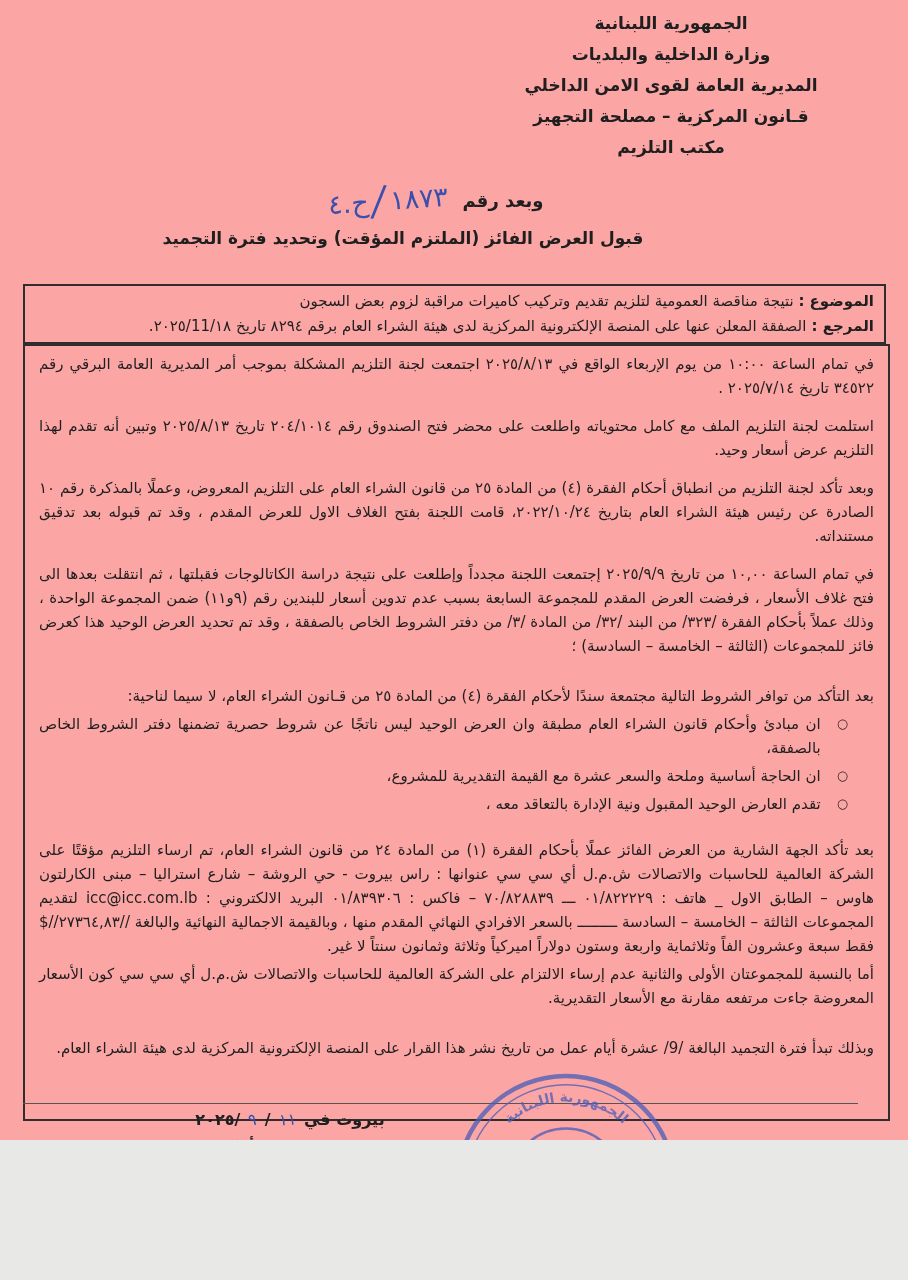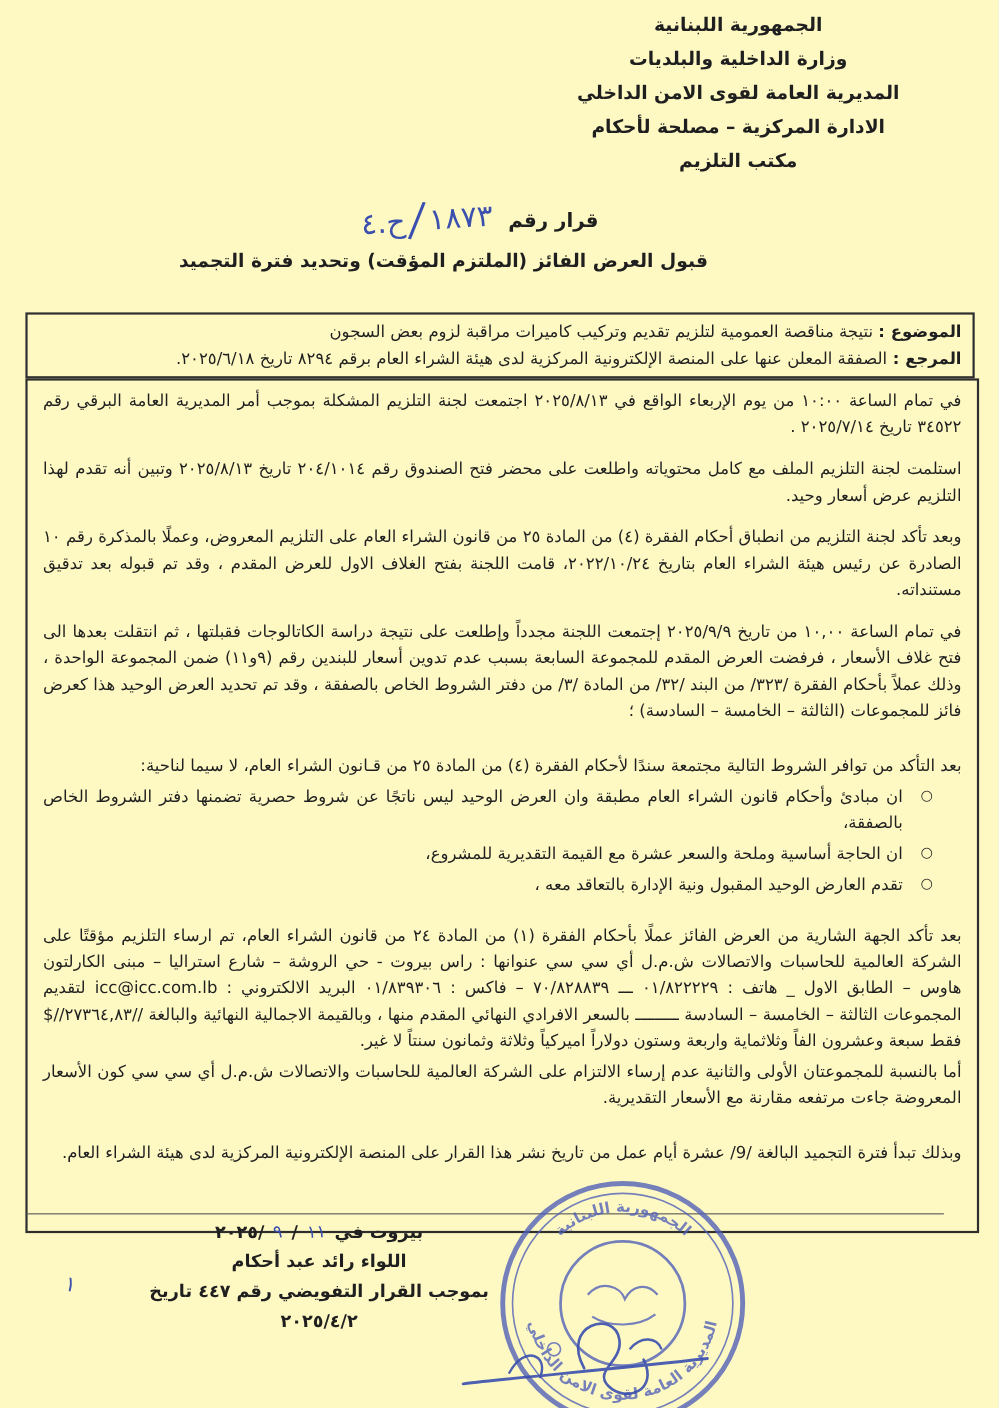--- a/index.html
+++ b/index.html
@@ -1,20 +1,20 @@
 <!DOCTYPE html>
 <html lang="ar" dir="rtl"><head>
 <meta charset="utf-8">
 <style>
   html,body{margin:0;padding:0;background:#e8e8e6;}
   .page{
     position:relative;
-    width:908px;height:1280px;
+    width:908px;height:1140px;
     margin:0 auto;
-    background:#fef9c3;
+    background:#fca5a5;
     overflow:hidden;
     font-family:"DejaVu Sans",sans-serif;
     color:#1f1f1f;
     direction:rtl;
   }
   
   .header{
     position:absolute;top:8px;right:12px;width:450px;
     text-align:center;font-size:17px;font-weight:bold;line-height:31px;
     letter-spacing:.2px;
@@ -79,42 +79,42 @@
 </style>
 </head>
 <body>
 
 <div class="page">
 
   <div class="header">
     <div>الجمهورية اللبنانية</div>
     <div>وزارة الداخلية والبلديات</div>
     <div>المديرية العامة لقوى الامن الداخلي</div>
-    <div>الادارة المركزية – مصلحة لأحكام</div>
+    <div>قـانون المركزية – مصلحة التجهيز</div>
     <div>مكتب التلزيم</div>
   </div>
 
   <div class="title-row">
-    <span class="title-label">قرار رقم</span>
+    <span class="title-label">وبعد رقم</span>
     <span class="hand-number">
       <span>ح.٤</span>
       <span class="slash">/</span>
       <span>١٨٧٣</span>
     </span>
   </div>
   <div class="subtitle">قبول العرض الفائز (الملتزم المؤقت) وتحديد فترة التجميد</div>
 
   <div class="subject-box">
     <div>
       <b>الموضوع :</b>
       <span>نتيجة مناقصة العمومية لتلزيم تقديم وتركيب كاميرات مراقبة لزوم بعض السجون</span>
     </div>
     <div>
       <b>المرجع : </b>
-      <span>الصفقة المعلن عنها على المنصة الإلكترونية المركزية لدى هيئة الشراء العام برقم ٨٢٩٤ تاريخ ٢٠٢٥/٦/١٨.</span>
+      <span>الصفقة المعلن عنها على المنصة الإلكترونية المركزية لدى هيئة الشراء العام برقم ٨٢٩٤ تاريخ ٢٠٢٥/11/١٨.</span>
     </div>
   </div>
 
   <div class="body-box">
     <p>في تمام الساعة ١٠:٠٠ من يوم الإربعاء الواقع في ٢٠٢٥/٨/١٣ اجتمعت لجنة التلزيم المشكلة بموجب أمر المديرية العامة البرقي رقم ٣٤٥٢٢ تاريخ ٢٠٢٥/٧/١٤ .</p>
     <p>استلمت لجنة التلزيم الملف مع كامل محتوياته واطلعت على محضر فتح الصندوق رقم ٢٠٤/١٠١٤ تاريخ ٢٠٢٥/٨/١٣ وتبين أنه تقدم لهذا التلزيم عرض أسعار وحيد.</p>
     <p>وبعد تأكد لجنة التلزيم من انطباق أحكام الفقرة (٤) من المادة ٢٥ من قانون الشراء العام على التلزيم المعروض، وعملًا بالمذكرة رقم ١٠ الصادرة عن رئيس هيئة الشراء العام بتاريخ ٢٠٢٢/١٠/٢٤، قامت اللجنة بفتح الغلاف الاول للعرض المقدم ، وقد تم قبوله بعد تدقيق مستنداته.</p>
     <p class="wide">في تمام الساعة ١٠,٠٠ من تاريخ ٢٠٢٥/٩/٩ إجتمعت اللجنة مجدداً وإطلعت على نتيجة دراسة الكاتالوجات فقبلتها ، ثم انتقلت بعدها الى فتح غلاف الأسعار ، فرفضت العرض المقدم للمجموعة السابعة بسبب عدم تدوين أسعار للبندين رقم (٩و١١) ضمن المجموعة الواحدة ، وذلك عملاً بأحكام الفقرة /٣٢٣/ من البند /٣٢/ من المادة /٣/ من دفتر الشروط الخاص بالصفقة ، وقد تم تحديد العرض الوحيد هذا كعرض فائز للمجموعات (الثالثة – الخامسة – السادسة) ؛</p>
     <p class="tight">بعد التأكد من توافر الشروط التالية مجتمعة سندًا لأحكام الفقرة (٤) من المادة ٢٥ من قـانون الشراء العام، لا سيما لناحية:</p>
     <ul class="cond">

